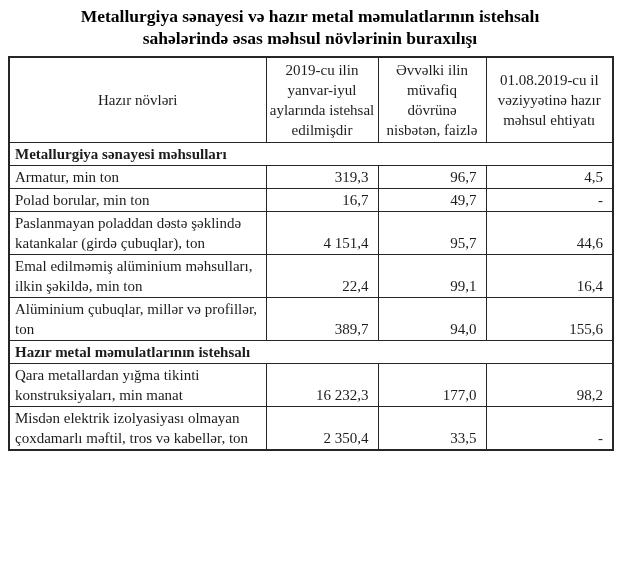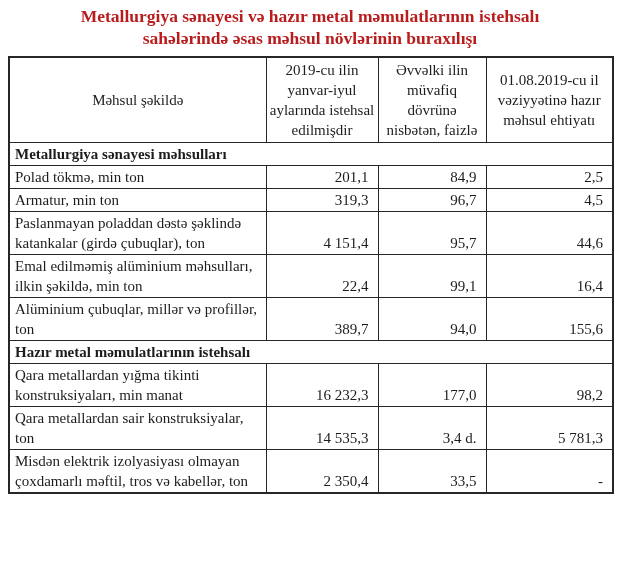--- a/index.html
+++ b/index.html
@@ -14,21 +14,21 @@
     color: #1c1c1c;
     overflow: hidden;
   }
   .page-title {
     width: 612px;
     margin: 5px 4px 7px 4px;
     text-align: center;
     font-weight: bold;
     font-size: 17.5px;
     line-height: 22px;
-    color: #b91c1c;
+    color: #000000;
   }
   table.stat-table {
     border-collapse: collapse;
     margin-left: 8px;
     width: 604px;
     table-layout: fixed;
     font-size: 15px;
     line-height: 20px;
     color: #1c1c1c;
   }
@@ -80,41 +80,41 @@
 
 <table class="stat-table">
   <colgroup>
     <col class="c1">
       <col class="c2">
       <col class="c3">
       <col class="c4">
   </colgroup>
   <thead>
     <tr>
-      <th>Məhsul şəkildə</th>
+      <th>Hazır növləri</th>
       <th>2019-cu ilin yanvar-iyul aylarında istehsal edilmişdir</th>
       <th>Əvvəlki ilin müvafiq dövrünə nisbətən, faizlə</th>
       <th>01.08.2019-cu il vəziyyətinə hazır məhsul ehtiyatı</th>
     </tr>
   </thead>
   <tbody>
       <tr>
         <td colspan="4" class="section-cell">Metallurgiya sənayesi məhsulları</td>
       </tr>
       <tr>
-        <td class="name-cell">Polad tökmə, min ton</td>
-        <td class="num-cell">201,1</td>
-        <td class="num-cell">84,9</td>
-        <td class="num-cell">2,5</td>
-      </tr>
-      <tr>
         <td class="name-cell">Armatur, min ton</td>
         <td class="num-cell">319,3</td>
         <td class="num-cell">96,7</td>
         <td class="num-cell">4,5</td>
+      </tr>
+      <tr>
+        <td class="name-cell">Polad borular,  min ton</td>
+        <td class="num-cell">16,7</td>
+        <td class="num-cell">49,7</td>
+        <td class="num-cell">-</td>
       </tr>
       <tr>
         <td class="name-cell">Paslanmayan poladdan dəstə şəklində katankalar (girdə çubuqlar), ton</td>
         <td class="num-cell">4 151,4</td>
         <td class="num-cell">95,7</td>
         <td class="num-cell">44,6</td>
       </tr>
       <tr>
         <td class="name-cell">Emal edilməmiş alüminium məhsulları, ilkin şəkildə, min ton</td>
         <td class="num-cell">22,4</td>
@@ -130,25 +130,19 @@
       <tr>
         <td colspan="4" class="section-cell">Hazır metal məmulatlarının istehsalı</td>
       </tr>
       <tr>
         <td class="name-cell">Qara metallardan yığma tikinti konstruksiyaları, min manat</td>
         <td class="num-cell">16 232,3</td>
         <td class="num-cell">177,0</td>
         <td class="num-cell">98,2</td>
       </tr>
       <tr>
-        <td class="name-cell">Qara metallardan sair konstruksiyalar, ton</td>
-        <td class="num-cell">14 535,3</td>
-        <td class="num-cell">3,4 d.</td>
-        <td class="num-cell">5 781,3</td>
-      </tr>
-      <tr>
         <td class="name-cell">Misdən elektrik izolyasiyası olmayan çoxdamarlı məftil, tros və kabellər, ton</td>
         <td class="num-cell">2 350,4</td>
         <td class="num-cell">33,5</td>
         <td class="num-cell">-</td>
       </tr>
     </tbody>
 </table>
 
 </body></html>

